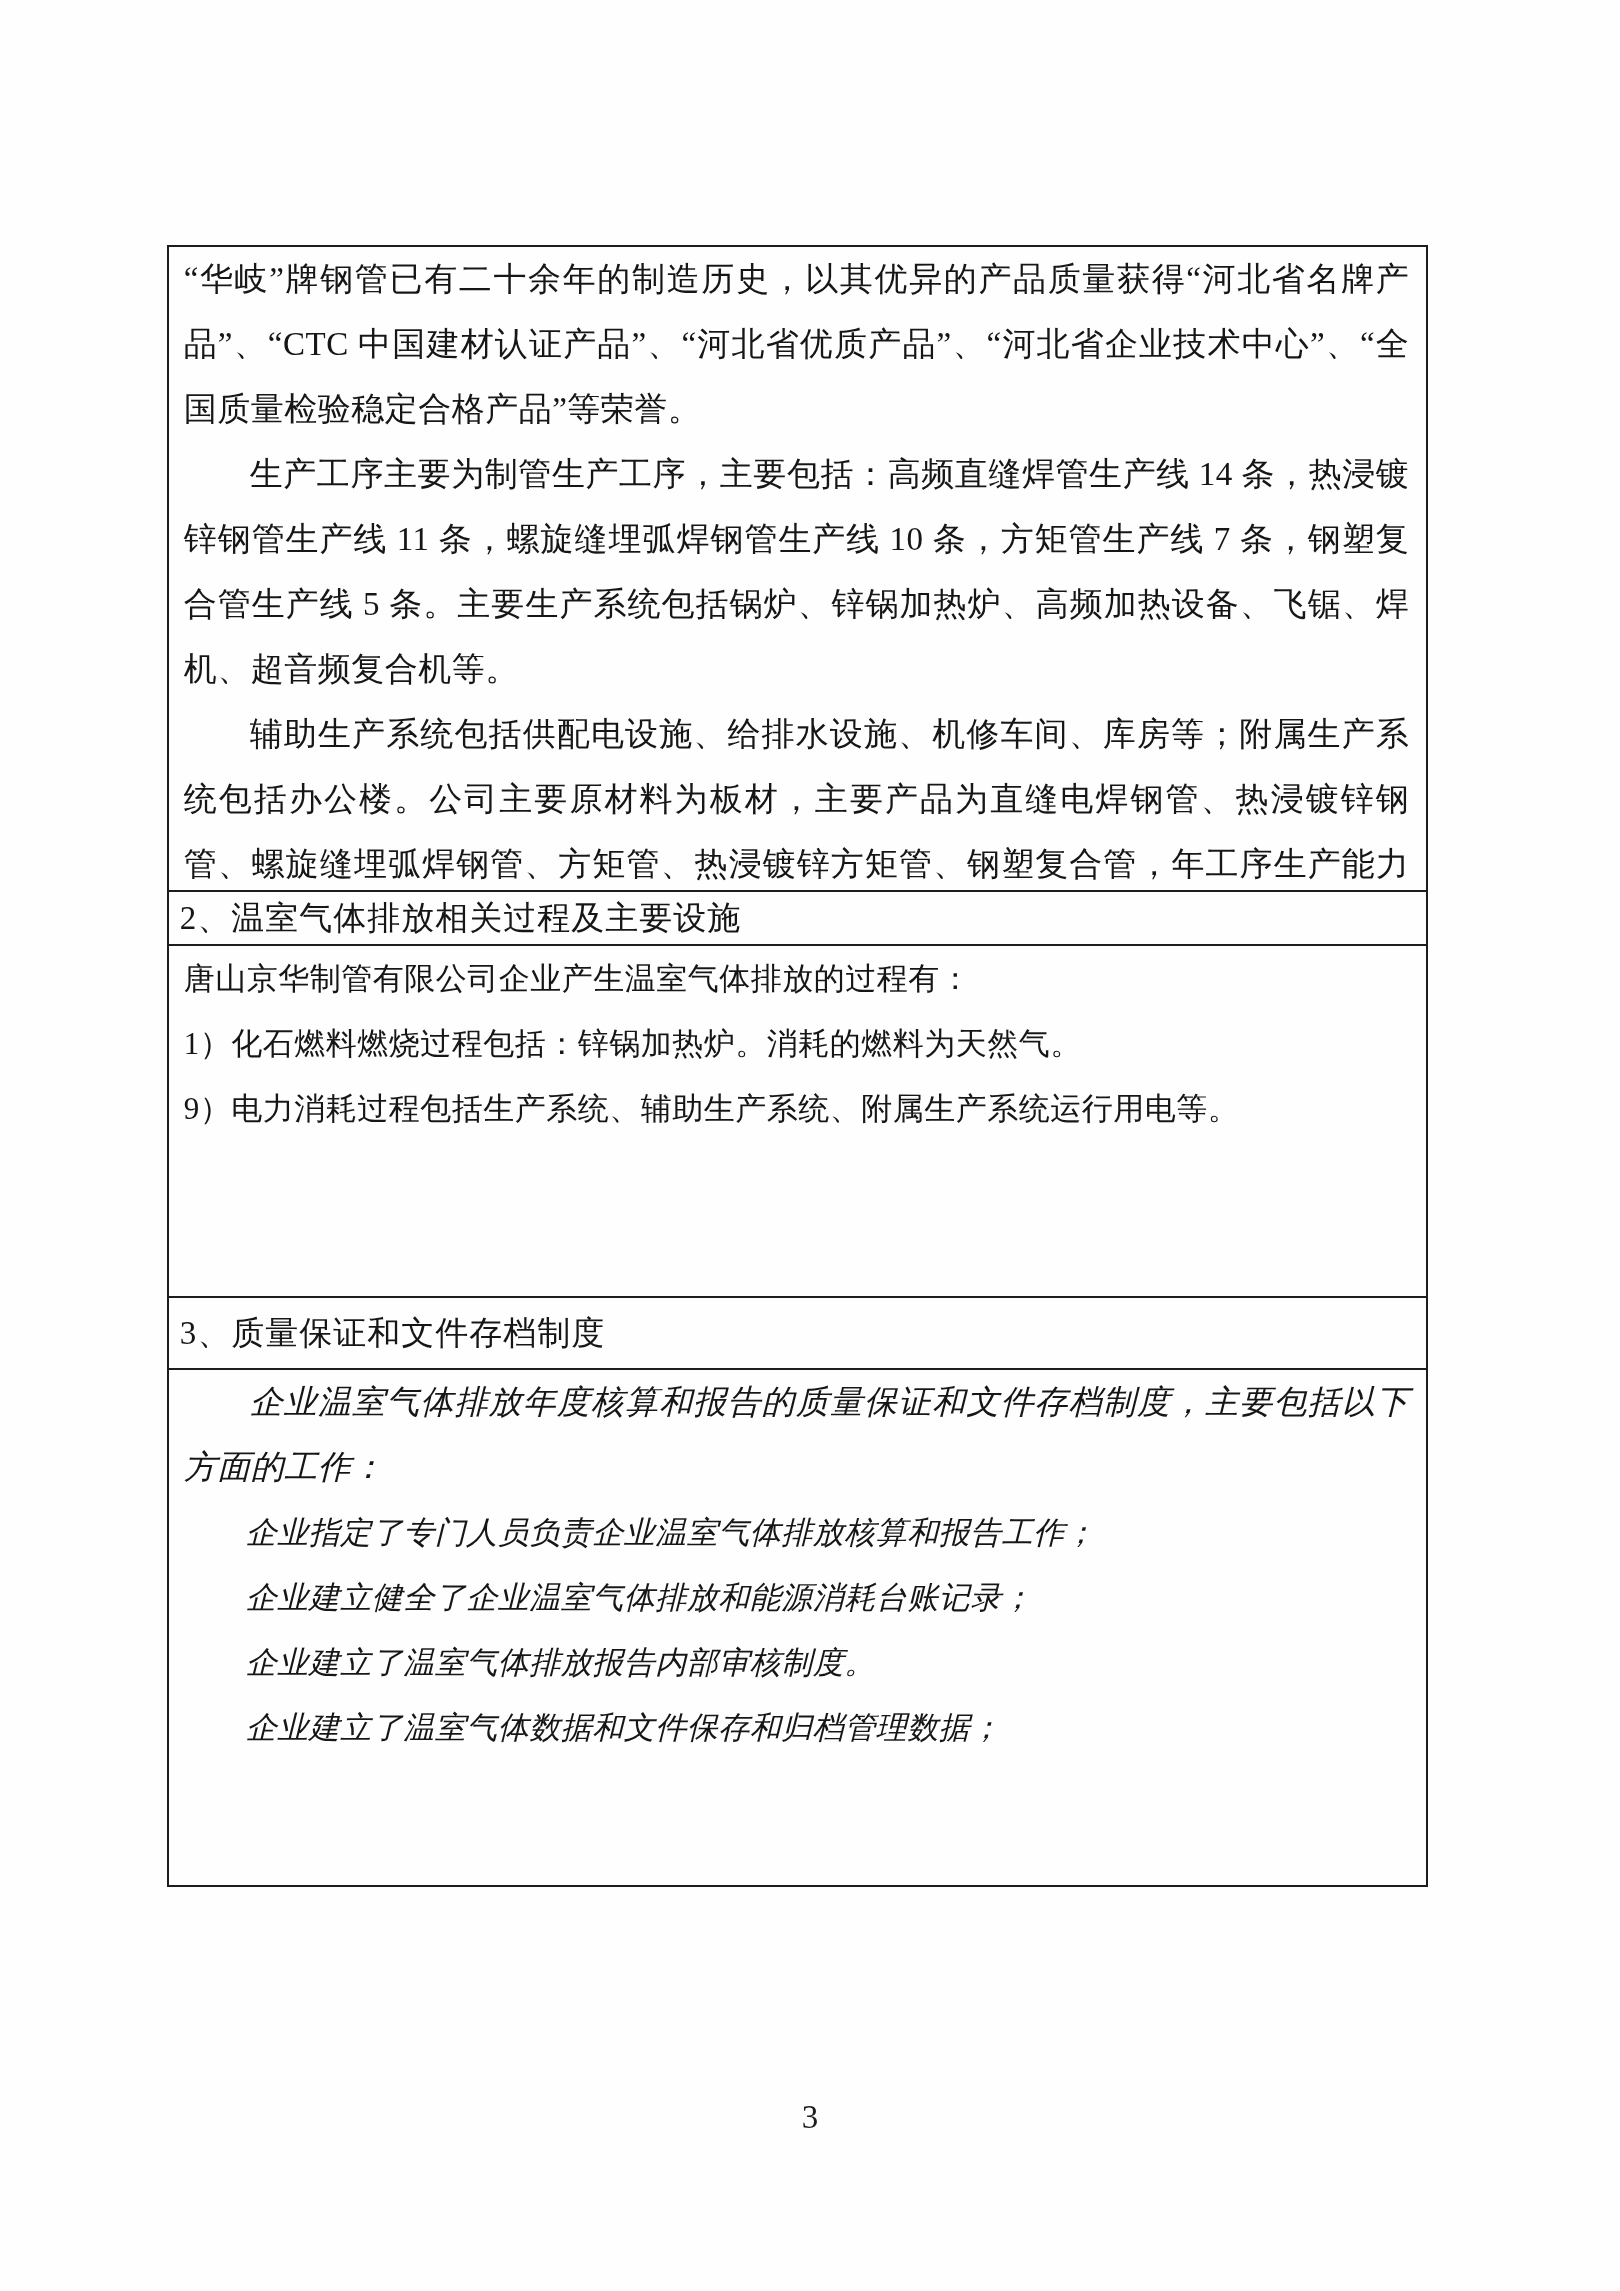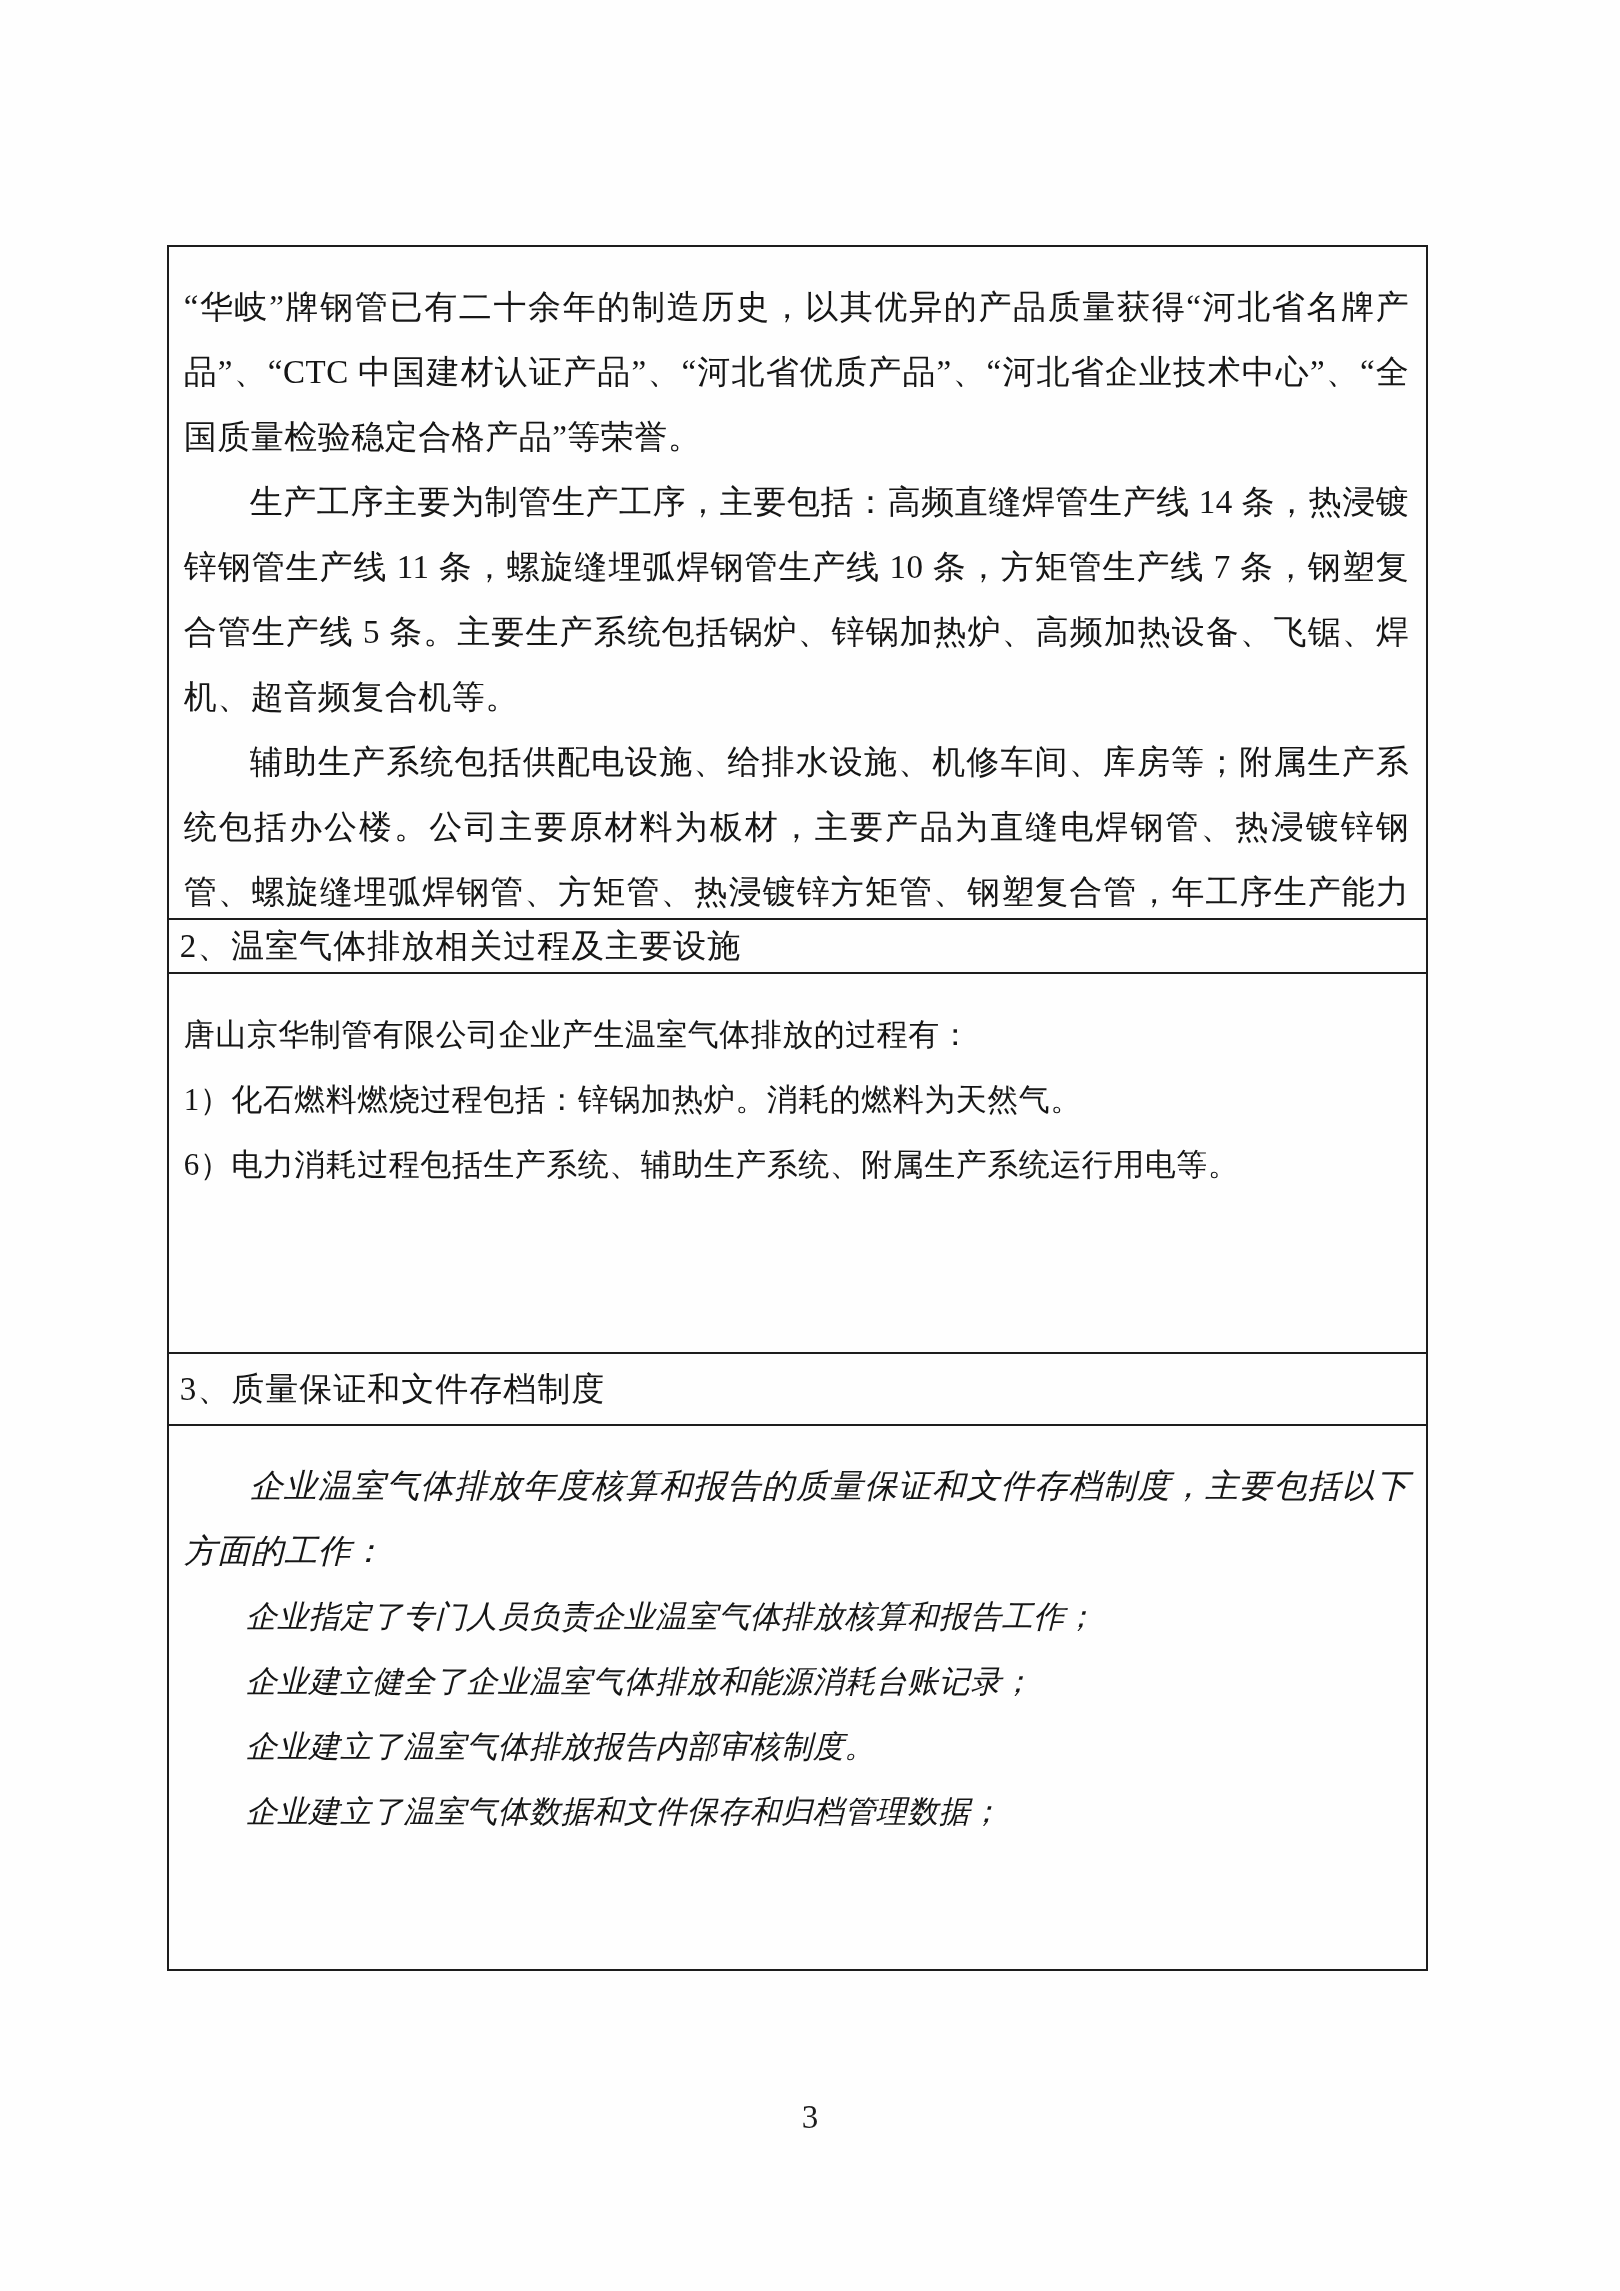--- a/index.html
+++ b/index.html
@@ -27,21 +27,20 @@
     border: 2.9px solid #1d1d1d;
     box-sizing: border-box;
     background: #fefefe;
   }
   .row {
     box-sizing: border-box;
     overflow: hidden;
   }
   .row.content {
     padding: 0 16.7px 0 14.7px;
-    margin-top: 28px;
   }
   .row.section-header {
     border-top: 2.9px solid #1d1d1d;
     border-bottom: 2.9px solid #1d1d1d;
     display: flex;
     align-items: center;
     padding: 0 16.7px 0 10.8px;
     font-size: 33px;
     letter-spacing: 1px;
   }
@@ -92,21 +91,21 @@
       <p class="para indent">辅助生产系统包括供配电设施、给排水设施、机修车间、库房等；附属生产系统包括办公楼。公司主要原材料为板材，主要产品为直缝电焊钢管、热浸镀锌钢管、螺旋缝埋弧焊钢管、方矩管、热浸镀锌方矩管、钢塑复合管，年工序生产能力为 300 万吨。</p>
     </div>
 
     <div class="row section-header row-h2">
       <span>2、温室气体排放相关过程及主要设施</span>
     </div>
 
     <div class="row content row-s2">
       <p class="line">唐山京华制管有限公司企业产生温室气体排放的过程有：</p>
       <p class="line">1）化石燃料燃烧过程包括：锌锅加热炉。消耗的燃料为天然气。</p>
-      <p class="line">6）电力消耗过程包括生产系统、辅助生产系统、附属生产系统运行用电等。</p>
+      <p class="line">9）电力消耗过程包括生产系统、辅助生产系统、附属生产系统运行用电等。</p>
     </div>
 
     <div class="row section-header row-h3">
       <span>3、质量保证和文件存档制度</span>
     </div>
 
     <div class="row content row-s3">
       <p class="para indent">企业温室气体排放年度核算和报告的质量保证和文件存档制度，主要包括以下方面的工作：</p>
       <p class="line indent">企业指定了专门人员负责企业温室气体排放核算和报告工作；</p>
       <p class="line indent">企业建立健全了企业温室气体排放和能源消耗台账记录；</p>

